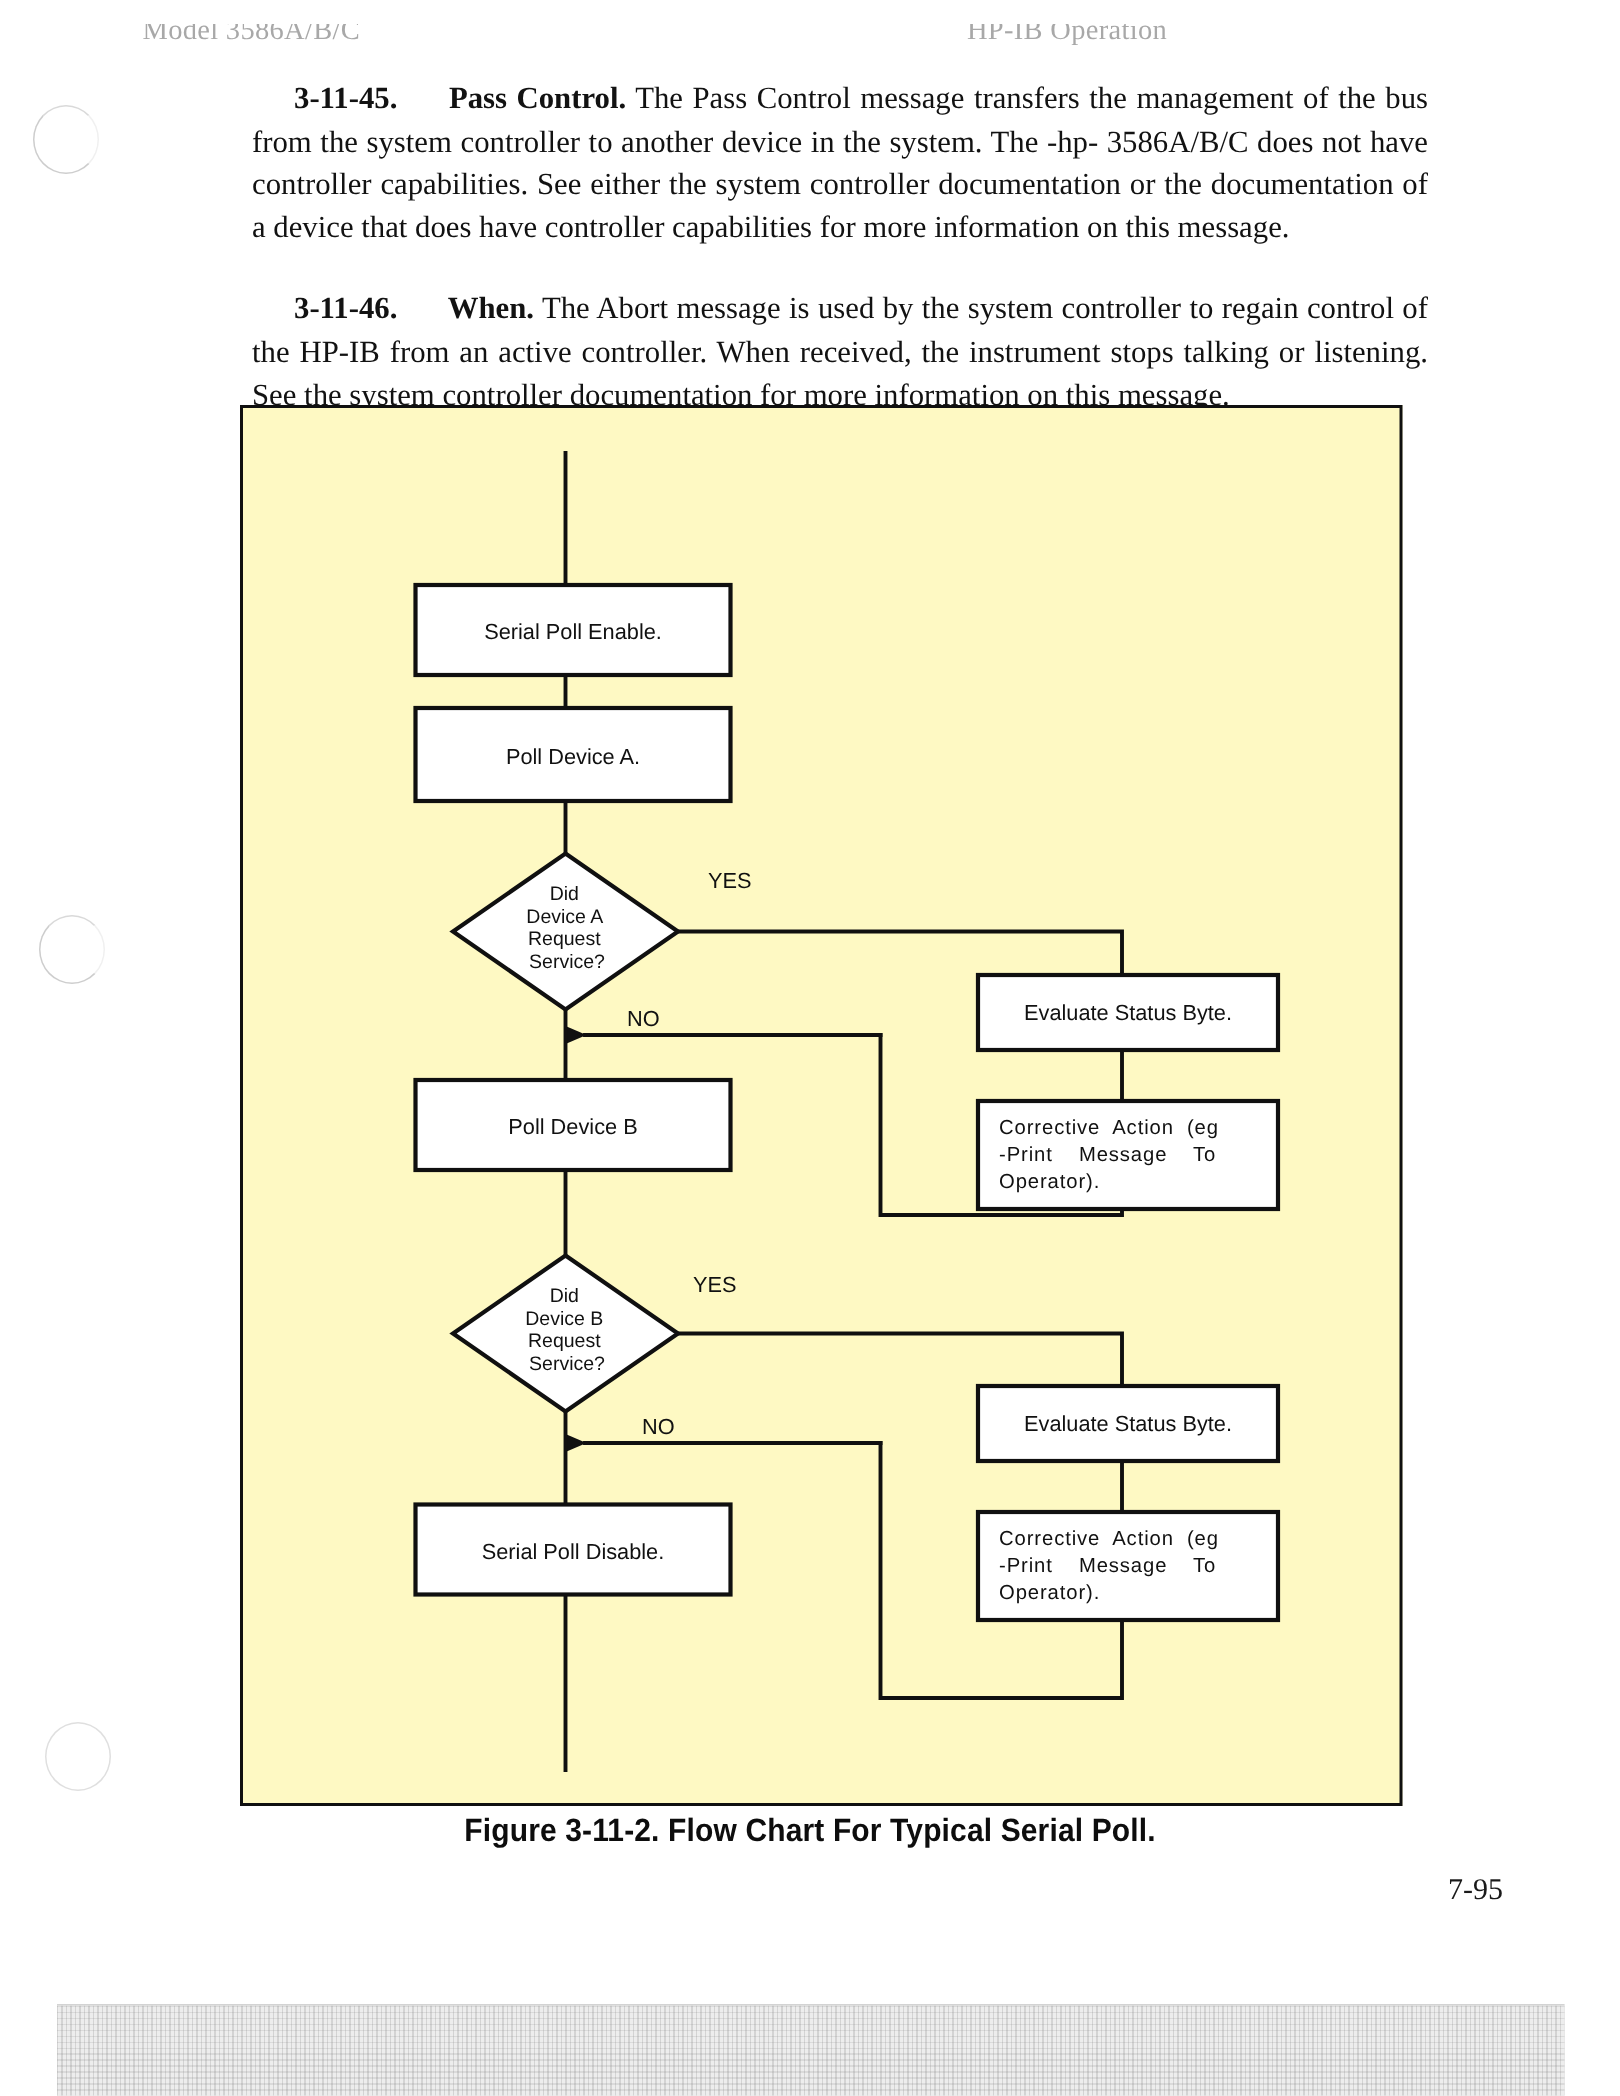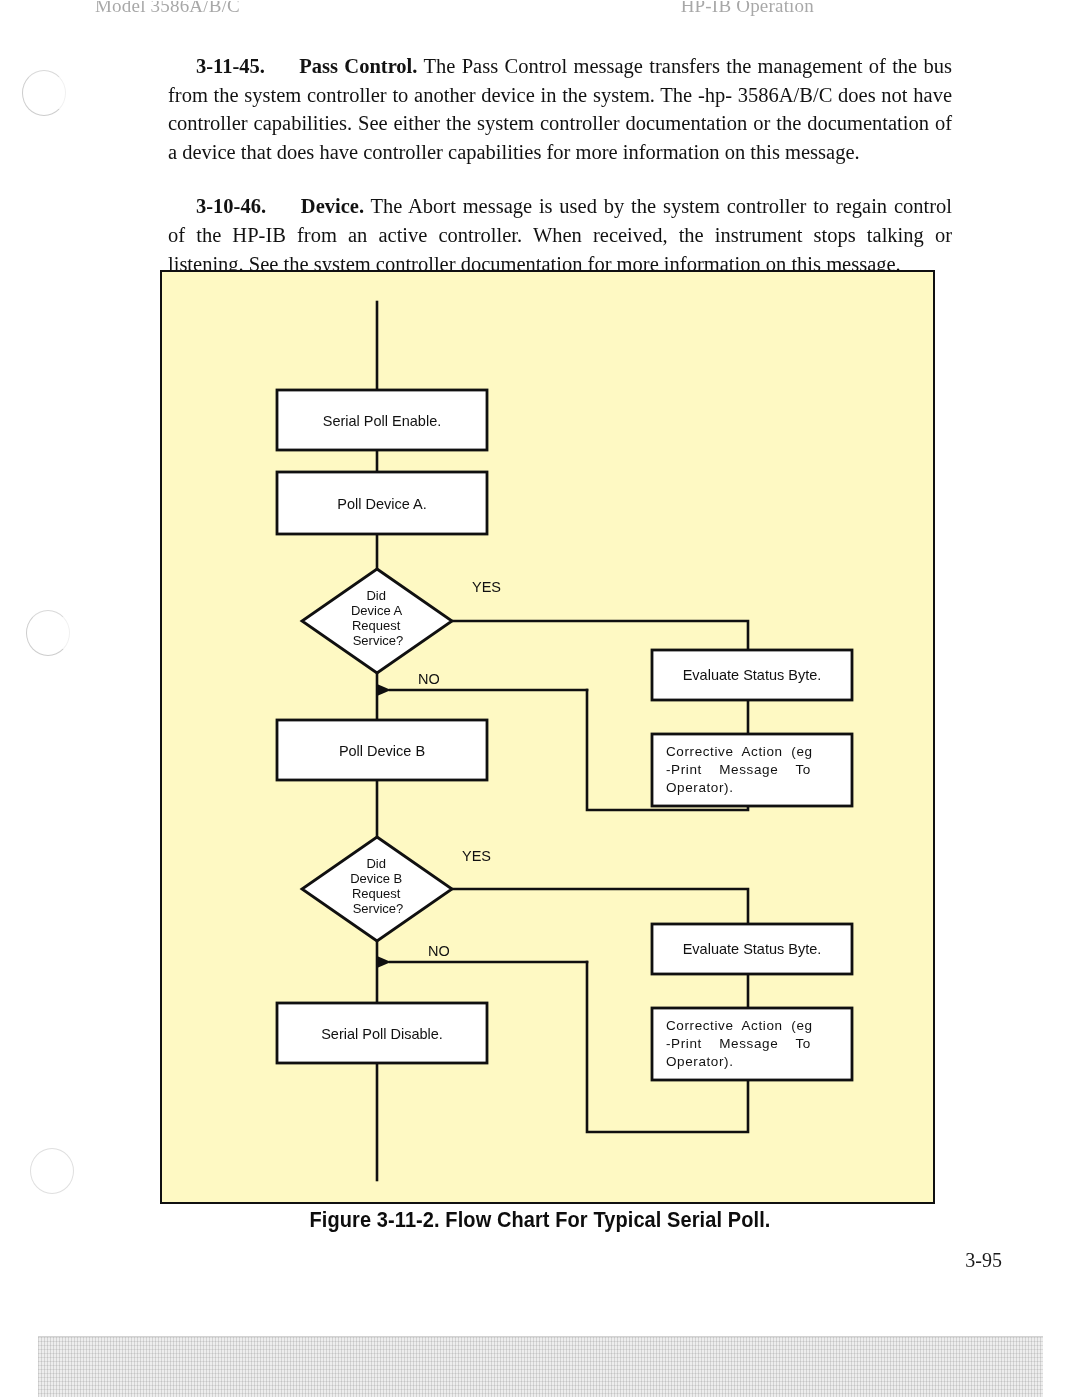--- a/index.html
+++ b/index.html
@@ -5,23 +5,22 @@
   html,body{margin:0;padding:0;background:#ffffff;}
   body{
     width:1080px;height:1397px;position:relative;overflow:hidden;
     font-family:"Liberation Serif", serif;
     color:#121212;
     -webkit-font-smoothing:antialiased;
   }
 
   
   #page-header{
-    position:absolute;left:0;top:1px;width:856px;height:30px;
+    position:absolute;left:0;top:16px;width:856px;height:30px;
     overflow:hidden;
-    padding-left:36px;
   }
   #page-header .hd{
     position:absolute;top:-6px;
     font-family:"Liberation Serif", serif;
     font-size:19px;letter-spacing:.2px;
     color:#9a9a9a;
     opacity:.85;
     filter:blur(.35px);
   }
   #page-header .hd-left{left:95px;}
@@ -97,21 +96,21 @@
 </div>
 
 <div class="punch p1"></div>
 <div class="punch p2"></div>
 <div class="punch p3"></div>
 
 <div id="body-text">
 
   <p class="para"><b>3-11-45.</b><span> </span><b>Pass Control.</b><span> </span><span>The Pass Control message transfers the management of the bus from the system controller to another device in the system. The -hp- 3586A/B/C does not have controller capabilities. See either the system controller documentation or the documentation of a device that does have controller capabilities for more information on this message.</span></p>
 
-  <p class="para"><b>3-10-46.</b><span>  </span><b>Device.</b><span>  </span><span>The Abort message is used by the system controller to regain control of the HP-IB from an active controller. When received, the instrument stops talking or listening. See the system controller documentation for more information on this message.</span></p>
+  <p class="para"><b>3-11-46.</b><span>  </span><b>When.</b><span>  </span><span>The Abort message is used by the system controller to regain control of the HP-IB from an active controller. When received, the instrument stops talking or listening. See the system controller documentation for more information on this message.</span></p>
 
 </div>
 
 <div id="figure-frame">
   <svg id="flow-svg" viewBox="0 0 775 934">
     <defs>
       <marker id="arrL" markerWidth="15" markerHeight="12" refX="1" refY="6" orient="auto-start-reverse" markerUnits="userSpaceOnUse">
         <path d="M14,0 L14,12 L0,6 Z" fill="#101010"></path>
       </marker>
     </defs>
@@ -223,15 +222,15 @@
       <g>
         <rect x="115" y="731" width="210" height="60" fill="#ffffff" stroke="#101010" stroke-width="2.8"></rect>
         <text x="220" y="767" text-anchor="middle" font-family="Liberation Sans, sans-serif" font-size="14.5" fill="#111">Serial Poll Disable.</text>
       </g>
 
     </g>
   </svg>
 </div>
 
 <div id="figure-caption">Figure 3-11-2.  Flow Chart For Typical Serial Poll.</div>
-<div id="page-number">3-95</div>
+<div id="page-number">7-95</div>
 
 <div id="scan-noise"></div>
 
 </body></html>

